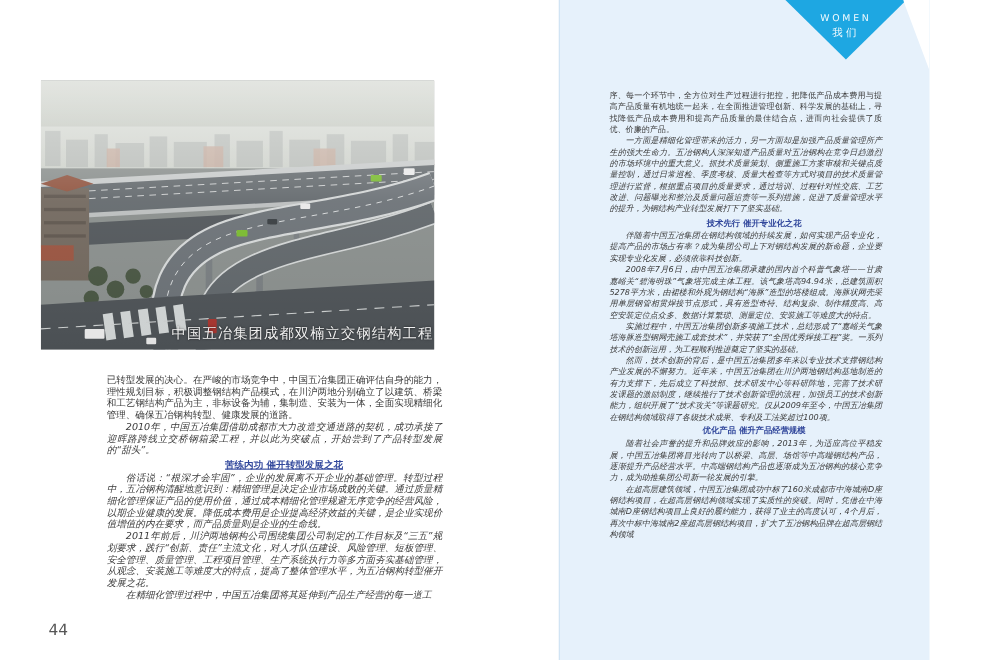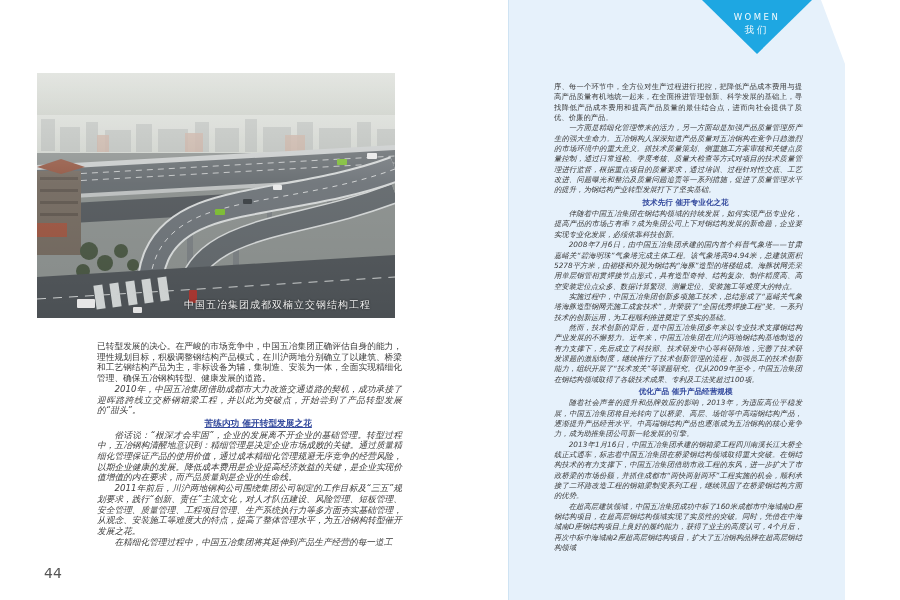--- a/index.html
+++ b/index.html
@@ -4,21 +4,21 @@
 <style>
   html,body{margin:0;padding:0;background:#ffffff;}
   body{font-family:"DejaVu Sans","Liberation Sans",sans-serif;}
   .spread{position:relative;width:900px;height:600px;background:#ffffff;overflow:hidden;}
 
   
   .page-right{position:absolute;left:508px;top:0;width:336px;height:600px;
     background:#e6f1fb;border-left:1px solid #cfe3f3;}
   .corner-wedge{position:absolute;left:312px;top:0;width:24px;height:64px;background:#ffffff;
     clip-path:polygon(0 0,100% 0,100% 100%);}
-  .corner-badge{position:absolute;left:193px;top:0;width:110px;height:54px;}
+  .corner-badge{position:absolute;left:205px;top:0;width:110px;height:54px;}
   .corner-badge .tri{position:absolute;left:0;top:0;width:0;height:0;
     border-left:55px solid transparent;border-right:55px solid transparent;
     border-top:54px solid #1ea7e2;}
   .badge-en{position:absolute;left:0;top:12px;width:110px;text-align:center;
     color:rgba(255,255,255,.95);font-size:8.5px;letter-spacing:2.5px;}
   .badge-cn{position:absolute;left:0;top:24px;width:110px;text-align:center;
     color:rgba(255,255,255,.95);font-size:9.5px;letter-spacing:3px;}
 
   
   .text-col{position:absolute;color:#3b3b3b;}
@@ -26,21 +26,21 @@
   .text-col .para.indent{text-indent:2em;font-style:italic;}
   .text-col .sec-heading{font-weight:bold;color:#32489c;margin:2px 0 1px 2em;text-align:center;}
   .col-left{left:97px;top:341px;width:305px;font-size:8.7px;line-height:10.7px;}
   .col-left .sec-heading{font-size:8.7px;text-decoration:underline;}
   .col-right{left:45px;top:82px;width:248px;font-size:7.35px;line-height:10.35px;}
   .col-right .sec-heading{font-size:7.6px;}
 
   
   .photo{position:absolute;left:37px;top:73px;width:358px;height:245px;margin:0;overflow:hidden;}
   .photo svg{display:block;width:100%;height:100%;}
-  .photo figcaption{position:absolute;right:24px;bottom:6px;color:#f2f2f2;font-size:10px;
+  .photo figcaption{position:absolute;right:1px;bottom:6px;color:#f2f2f2;font-size:13px;
     letter-spacing:1px;text-shadow:0 0 2px rgba(0,0,0,.8);text-align:right;}
 
   .page-number{position:absolute;left:44px;top:565px;font-size:14px;color:#555;}
 </style>
 </head>
 <body>
 
 <div class="spread">
 
   <section>
@@ -168,18 +168,17 @@
     <div class="text-col col-right">
         <div class="para">序、每一个环节中，全方位对生产过程进行把控，把降低产品成本费用与提高产品质量有机地统一起来，在全面推进管理创新、科学发展的基础上，寻找降低产品成本费用和提高产品质量的最佳结合点，进而向社会提供了质优、价廉的产品。</div>
         <div class="para indent">一方面是精细化管理带来的活力，另一方面却是加强产品质量管理所产生的强大生命力。五冶钢构人深深知道产品质量对五冶钢构在竞争日趋激烈的市场环境中的重大意义。抓技术质量策划、侧重施工方案审核和关键点质量控制，通过日常巡检、季度考核、质量大检查等方式对项目的技术质量管理进行监督，根据重点项目的质量要求，通过培训、过程针对性交底、工艺改进、问题曝光和整治及质量问题追责等一系列措施，促进了质量管理水平的提升，为钢结构产业转型发展打下了坚实基础。</div>
         <div class="sec-heading">技术先行 催开专业化之花</div>
         <div class="para indent">伴随着中国五冶集团在钢结构领域的持续发展，如何实现产品专业化，提高产品的市场占有率？成为集团公司上下对钢结构发展的新命题，企业要实现专业化发展，必须依靠科技创新。</div>
         <div class="para indent">2008年7月6日，由中国五冶集团承建的国内首个科普气象塔——甘肃嘉峪关“碧海明珠”气象塔完成主体工程。该气象塔高94.94米，总建筑面积5278平方米，由裙楼和外观为钢结构“海豚”造型的塔楼组成。海豚状网壳采用单层钢管相贯焊接节点形式，具有造型奇特、结构复杂、制作精度高、高空安装定位点众多、数据计算繁琐、测量定位、安装施工等难度大的特点。</div>
         <div class="para indent">实施过程中，中国五冶集团创新多项施工技术，总结形成了“嘉峪关气象塔海豚造型钢网壳施工成套技术”，并荣获了“全国优秀焊接工程”奖。一系列技术的创新运用，为工程顺利推进奠定了坚实的基础。</div>
         <div class="para indent">然而，技术创新的背后，是中国五冶集团多年来以专业技术支撑钢结构产业发展的不懈努力。近年来，中国五冶集团在川沪两地钢结构基地制造的有力支撑下，先后成立了科技部、技术研发中心等科研阵地，完善了技术研发课题的激励制度，继续推行了技术创新管理的流程，加强员工的技术创新能力，组织开展了“技术攻关”等课题研究。仅从2009年至今，中国五冶集团在钢结构领域取得了各级技术成果、专利及工法奖超过100项。</div>
         <div class="sec-heading">优化产品 催升产品经营规模</div>
         <div class="para indent">随着社会声誉的提升和品牌效应的影响，2013年，为适应高位平稳发展，中国五冶集团将目光转向了以桥梁、高层、场馆等中高端钢结构产品，逐渐提升产品经营水平。中高端钢结构产品也逐渐成为五冶钢构的核心竞争力，成为助推集团公司新一轮发展的引擎。</div>
-        <div class="para indent">2013年1月16日，中国五冶集团承建的钢箱梁工程四川南溪长江大桥全线正式通车，标志着中国五冶集团在桥梁钢结构领域取得重大突破。在钢结构技术的有力支撑下，中国五冶集团借助市政工程的东风，进一步扩大了市政桥梁的市场份额，并抓住成都市“两快两射两环”工程实施的机会，顺利承接了二环路改造工程的钢箱梁制安系列工程，继续巩固了在桥梁钢结构方面的优势。</div>
         <div class="para indent">在超高层建筑领域，中国五冶集团成功中标了160米成都市中海城南D座钢结构项目，在超高层钢结构领域实现了实质性的突破。同时，凭借在中海城南D座钢结构项目上良好的履约能力，获得了业主的高度认可，4个月后，再次中标中海城南2座超高层钢结构项目，扩大了五冶钢构品牌在超高层钢结构领域</div>
       </div>
   </section>
 
 </div>
 
 </body></html>

